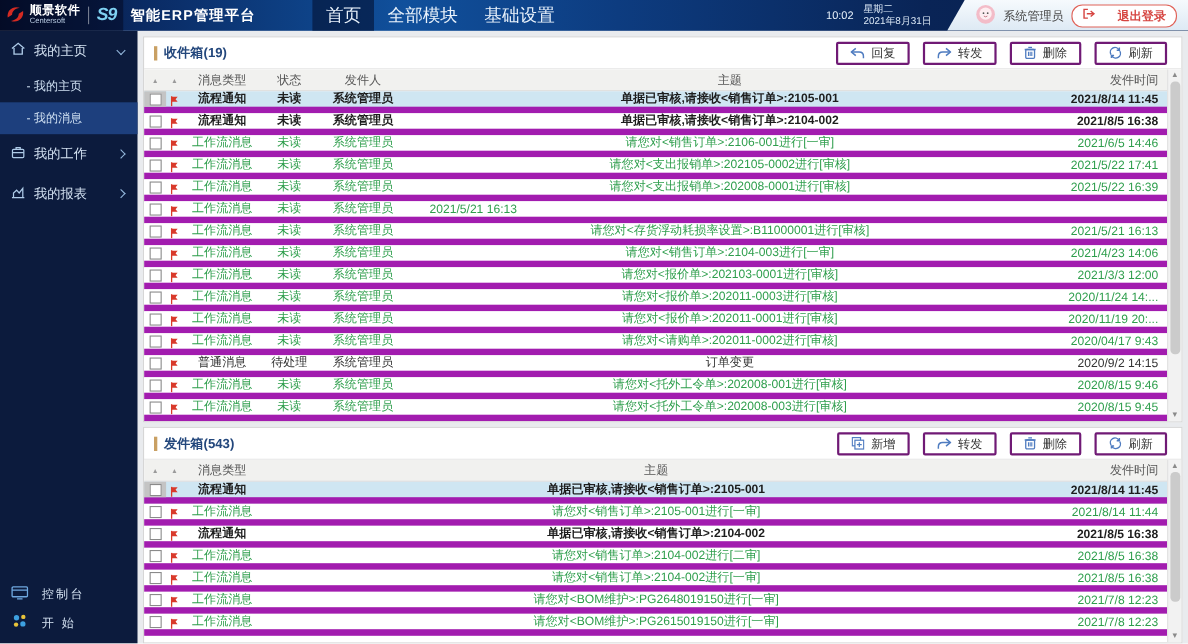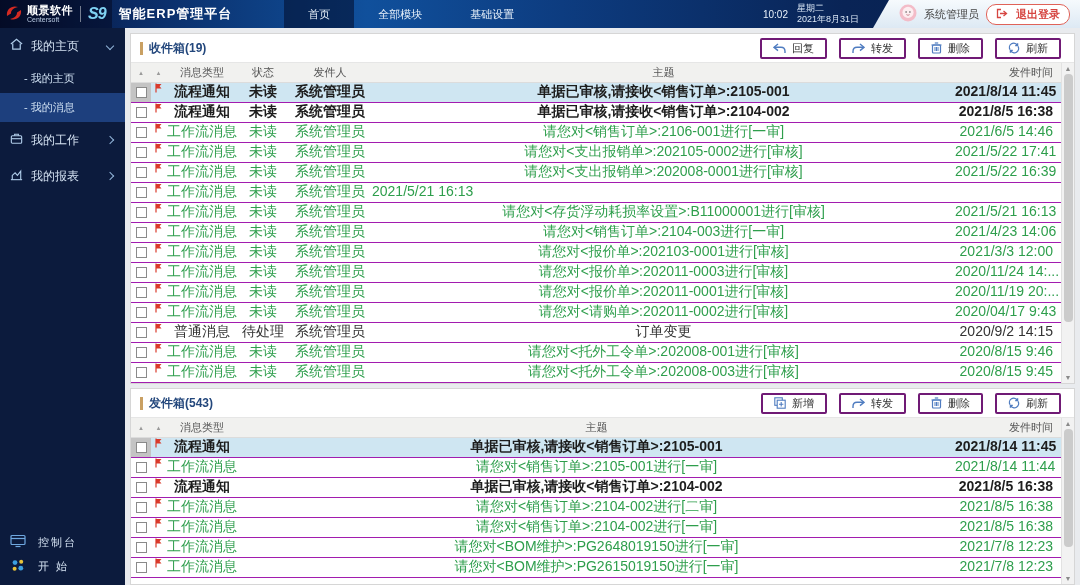--- a/index.html
+++ b/index.html
@@ -11,29 +11,29 @@
   .header{position:relative;height:28px;flex:0 0 28px;display:flex;align-items:center;
     background:linear-gradient(90deg,#050f2c 0%,#0a2a63 12%,#10509c 34%,#0d3c80 52%,#092456 78%,#08204e 100%);color:#fff}
   .logo-block{display:flex;align-items:center;height:100%;padding:0 6px 0 4px;background:rgba(3,10,34,.55)}
   .brand-txt{display:flex;flex-direction:column;line-height:1;margin-left:3px}
   .brand-name{font-size:11px;font-weight:bold;letter-spacing:.5px}
   .brand-sub{font-size:7px;color:#b9cbe2}
   .logo-divider{width:1px;height:16px;background:rgba(255,255,255,.45);margin:0 7px}
   .s9{font-size:16px;font-weight:bold;font-style:italic;color:#7fd2f2;letter-spacing:-1px}
   .app-title{font-size:13px;font-weight:bold;margin-left:7px;letter-spacing:1px}
   .nav{display:flex;height:100%;margin-left:52px}
-  .nav-item{display:flex;align-items:center;padding:0 24px;font-size:11px;color:#e9f2fb;cursor:pointer}
+  .nav-item{display:flex;align-items:center;padding:0 12px;font-size:16px;color:#e9f2fb;cursor:pointer}
   .nav-item.active{background:rgba(4,18,52,.62)}
   .time-block{margin-left:auto;display:flex;align-items:center;gap:9px;padding-right:14px}
   .clock{font-size:10px;color:#e8f1fa}
   .date-stack{display:flex;flex-direction:column;line-height:1.25;font-size:9px;color:#dbe8f6}
   .user-area{height:100%;display:flex;align-items:center;gap:7px;padding:0 10px 0 26px;color:#333;
     background:linear-gradient(180deg,#f6fafd,#dde9f4);clip-path:polygon(16px 0,100% 0,100% 100%,0 100%)}
   .user-name{font-size:11px;color:#444}
-  .logout-btn{display:flex;align-items:center;gap:8px;background:#fff;border:1px solid #e06258;border-radius:10px;
+  .logout-btn{display:flex;align-items:center;gap:20px;background:#fff;border:1px solid #e06258;border-radius:10px;
     padding:2px 9px;color:#d64541;font-size:11px;font-weight:bold;cursor:pointer}
 
   
   .body-row{flex:1;display:flex;min-height:0}
 
   
   .sidebar{flex:0 0 125px;background:#0c1b3d;color:#d4e2f2;display:flex;flex-direction:column}
   .side-item{display:flex;align-items:center;gap:7px;padding:9px 9px;font-size:12px;cursor:pointer}
   .side-item .lbl{flex:1}
   .chev{width:6px;height:6px;border-right:1.5px solid #93b6da;border-bottom:1.5px solid #93b6da;
@@ -53,21 +53,21 @@
   .accent-bar{width:3px;height:13px;background:#c9a063}
   .tools{margin-left:auto;display:flex;gap:12px;padding-right:4px}
   .tool-btn{display:flex;align-items:center;gap:6px;background:#fff;border:2px solid #701a75;border-radius:2px;
     height:21px;padding:0 11px;font-size:11px;color:#333;cursor:pointer}
   .tool-btn svg{display:block}
 
   .table-wrap{position:relative;flex:1;padding-right:13px;overflow:hidden}
   .thead{display:flex;align-items:center;height:20px;background:#f1f1ef;border-bottom:1px solid #dcdcdc;
     color:#555;font-size:11px}
   .hicon{color:#9a9a9a;font-size:7px;text-align:center}
-  .trow{display:flex;align-items:flex-start;height:20px;border-bottom:1px solid #a21caf;font-size:14px;background:#fff;cursor:pointer}
+  .trow{display:flex;align-items:flex-end;height:20px;border-bottom:6px solid #a21caf;font-size:11px;background:#fff;cursor:pointer}
   .trow.selected{background:#cfe6f2}
   .trow.workflow{color:#2e9e4c}
   .trow.notice{color:#1d1d1d;font-weight:bold}
   .trow.normal{color:#333}
   .cell{white-space:nowrap;overflow:hidden}
   .c-check{flex:0 0 20px;display:flex;align-items:center;justify-content:center;height:100%}
   .trow.selected .c-check{background:#c4c4c4}
   .checkbox{width:11px;height:11px;background:#fff;border:1px solid #8a8a8a}
   .c-flag{flex:0 0 15px;display:flex;align-items:center;justify-content:center}
   .c-type{flex:0 0 72px;text-align:center}

